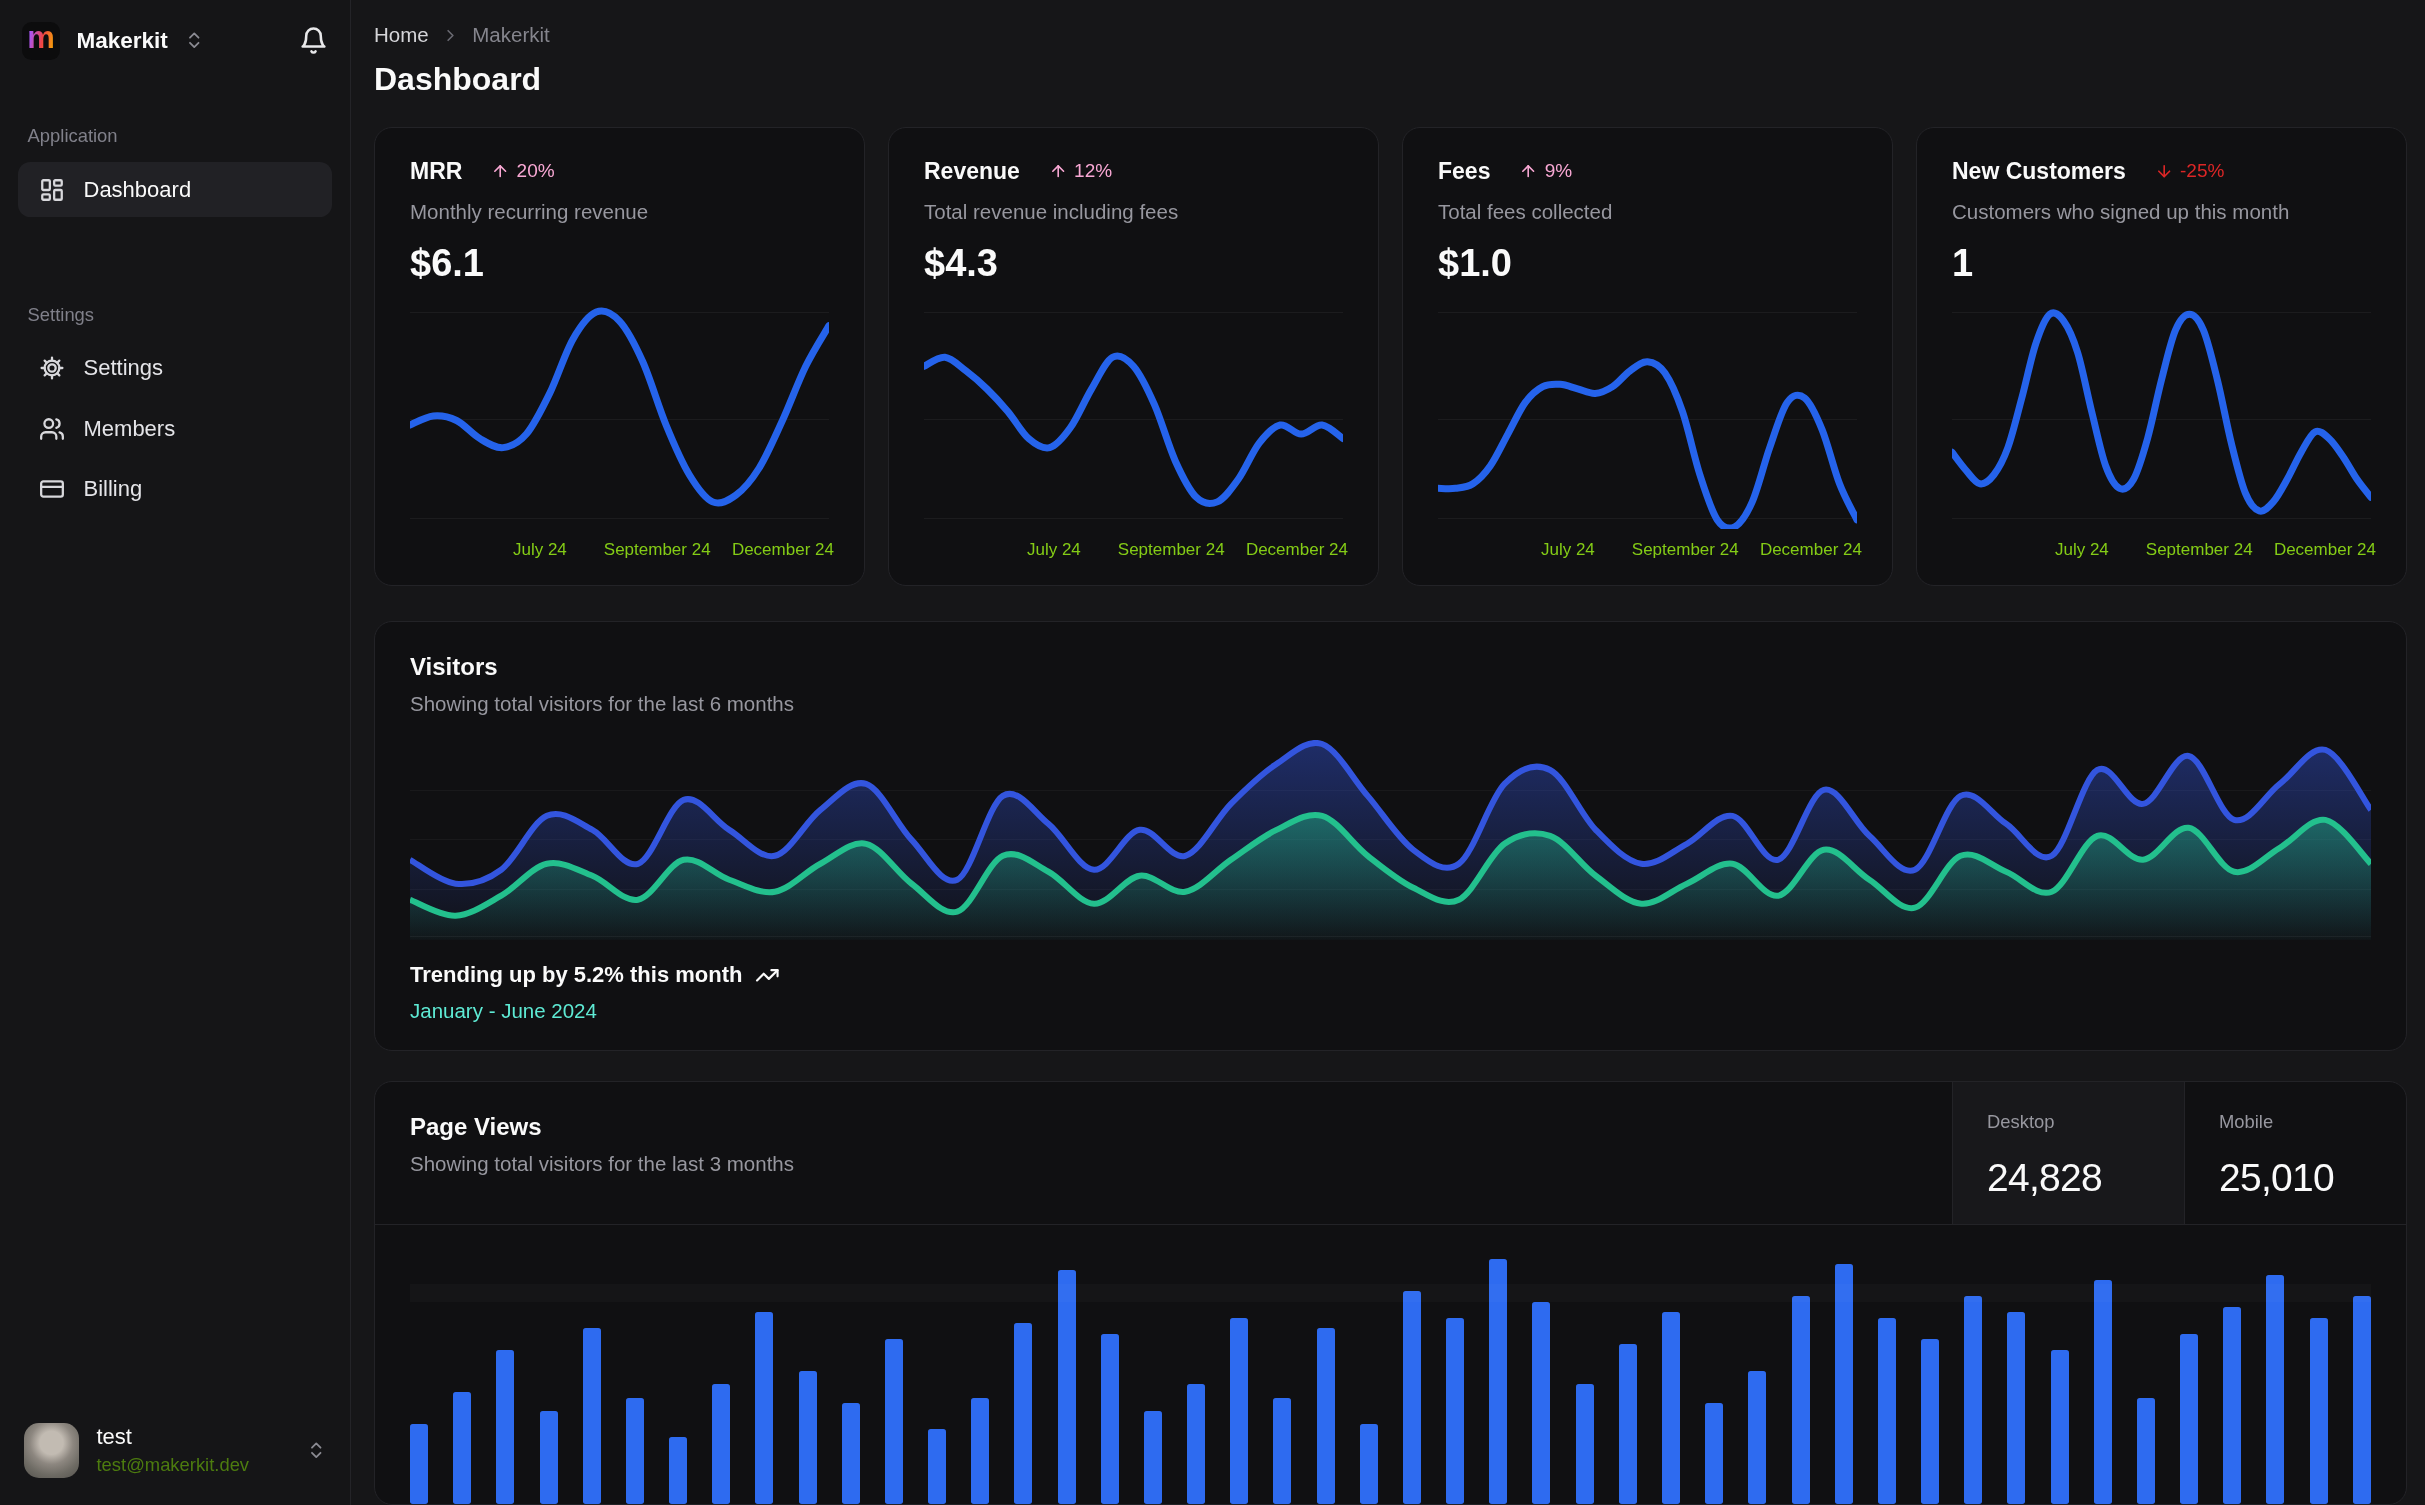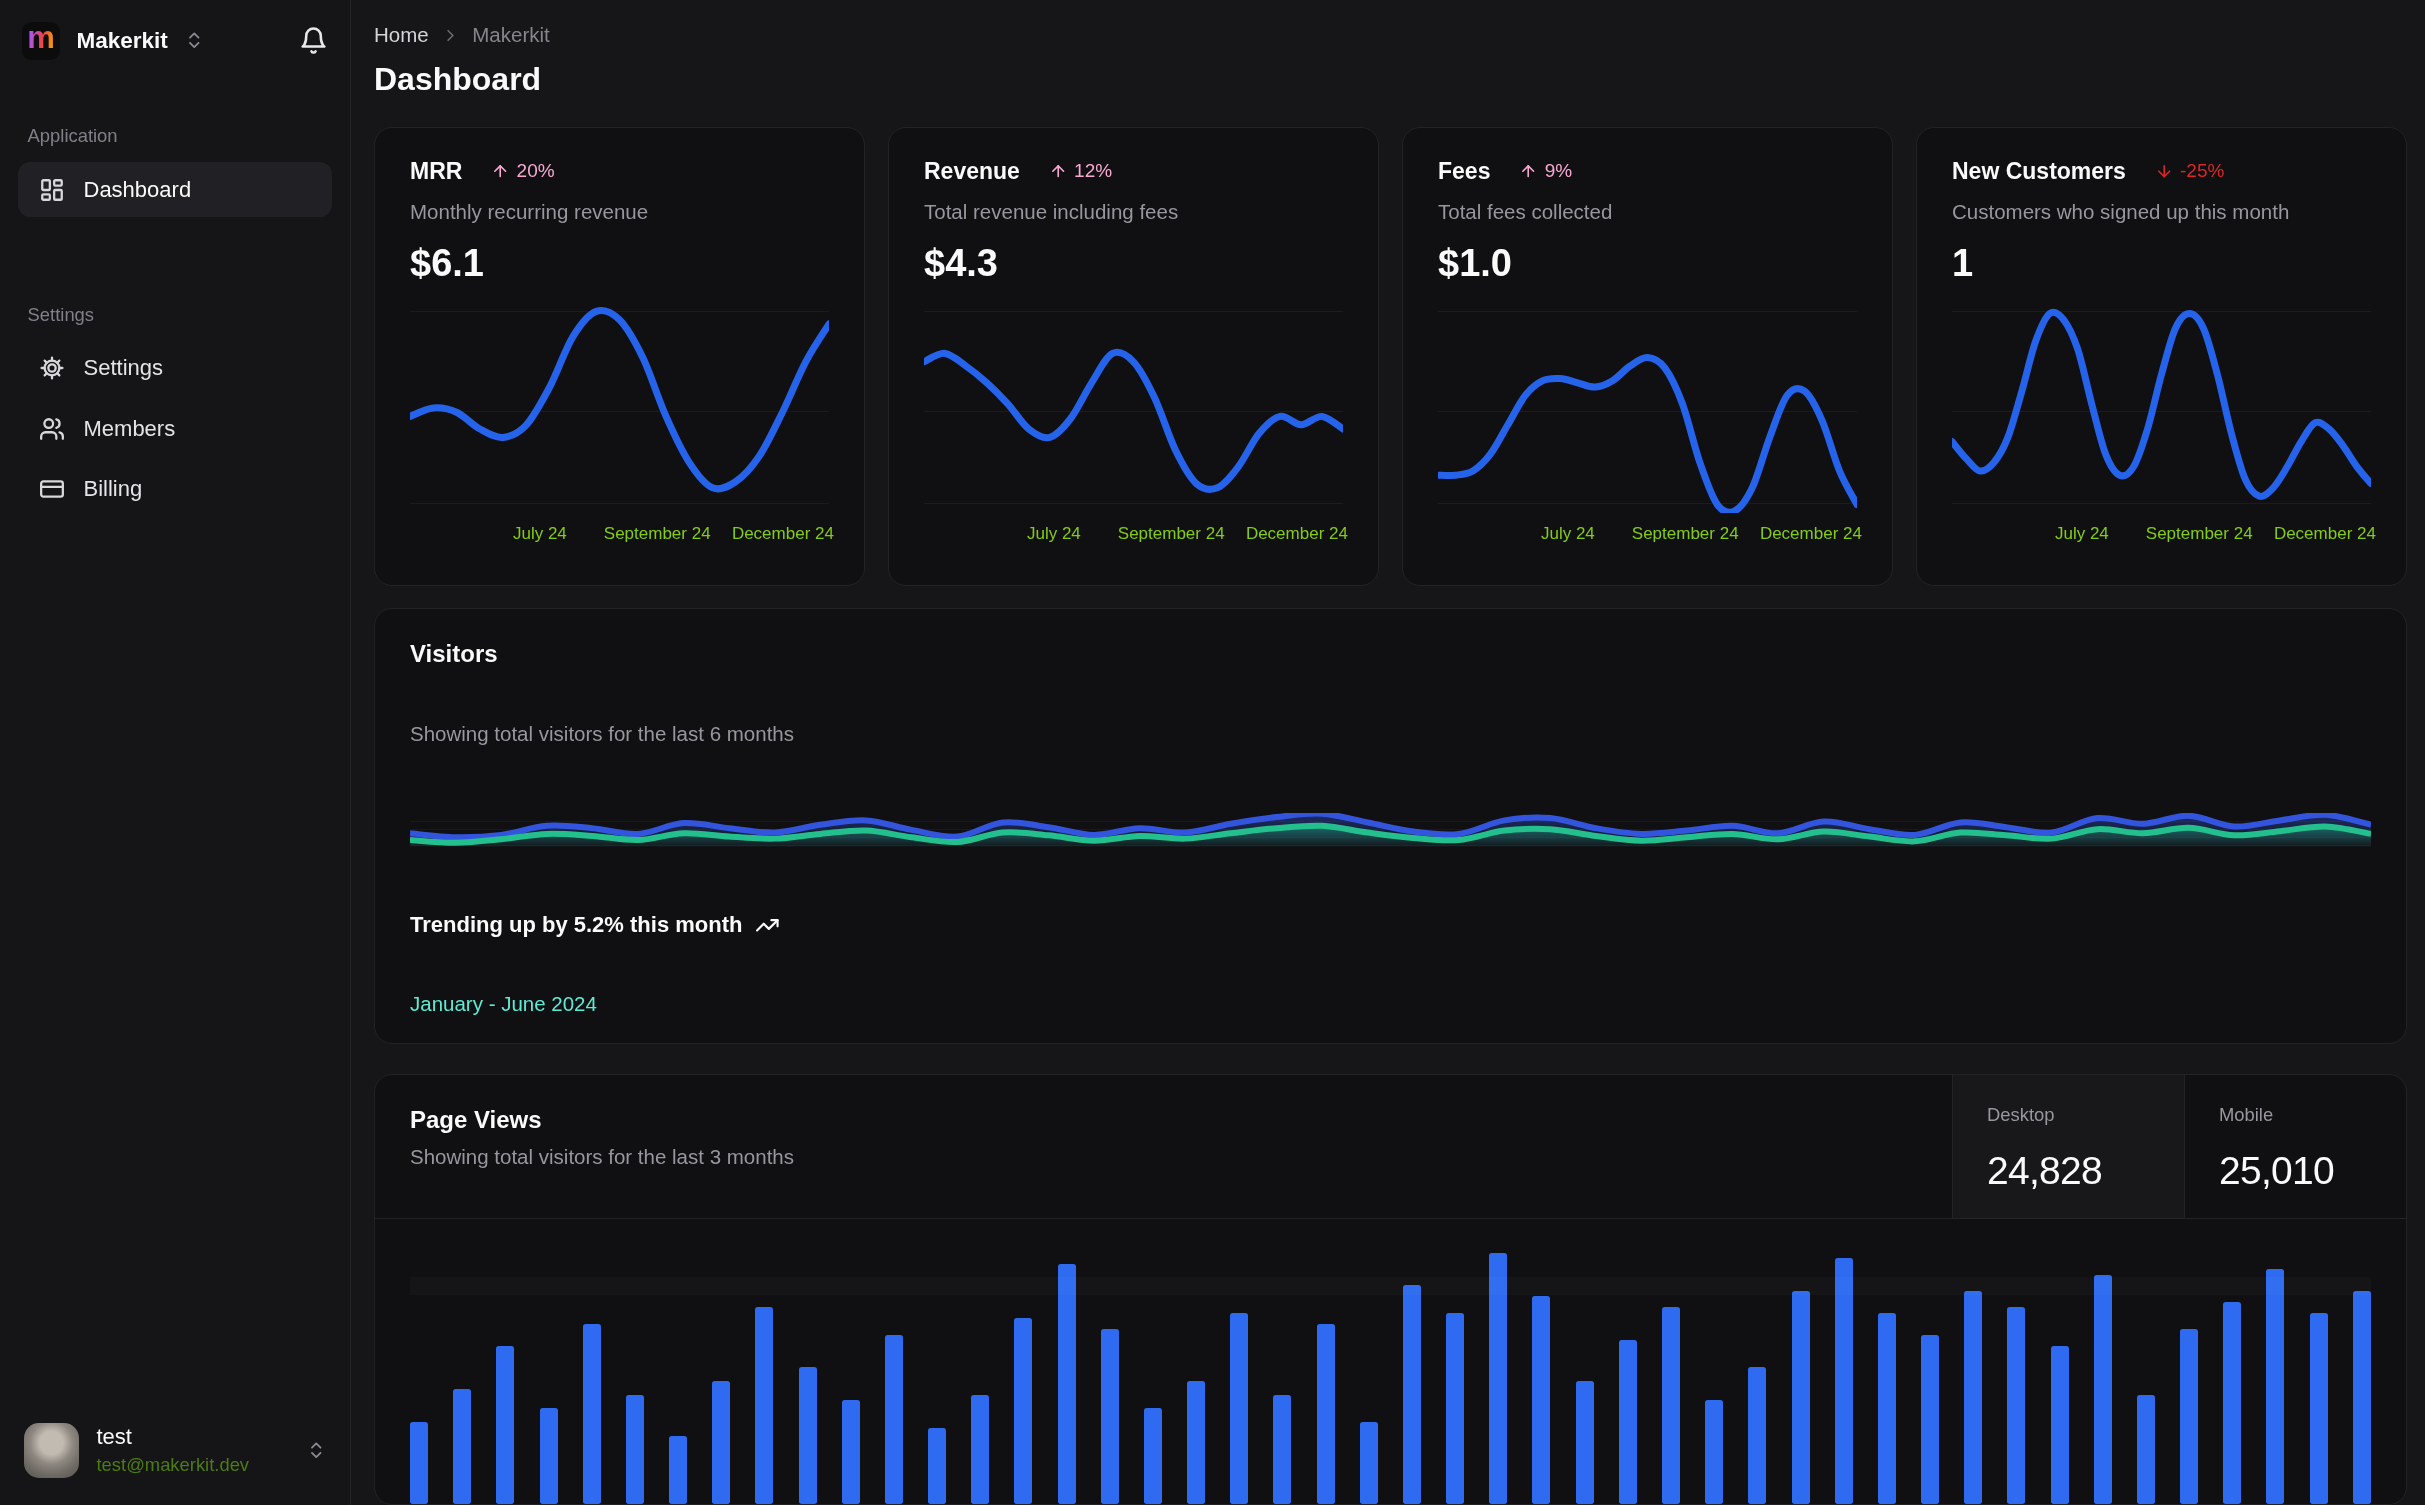--- a/index.html
+++ b/index.html
@@ -44,21 +44,21 @@
 
   
   .main { flex:1; min-width:0; padding:23px 19px 0 23px; display:flex; flex-direction:column; overflow:hidden; }
   .breadcrumb { display:flex; align-items:center; gap:12.3px; font-size:20.5px; color:#d4d4d8; }
   .breadcrumb .crumb-current { color:#85858d; }
   .breadcrumb svg { width:19px; height:19px; color:#6a6a72; }
   .page-title { font-size:32px; font-weight:700; margin-top:13.6px; color:#fafafa; }
 
   .cards { display:flex; gap:23px; margin-top:29px; }
   .panel { background:#101012; border:1.4px solid #232327; border-radius:18px; }
-  .metric-card { flex:1; height:459px; padding:30px 35px 32px; display:flex; flex-direction:column; }
+  .metric-card { flex:1; height:459px; padding:30px 35px 16px; display:flex; flex-direction:column; }
   .m-head { display:flex; align-items:center; gap:29px; }
   .m-title { font-size:23px; font-weight:700; }
   .m-trend { display:flex; align-items:center; gap:6.8px; font-size:19px; }
   .m-trend svg { width:18.4px; height:18.4px; }
   .m-trend.up { color:#f9a8d4; }
   .m-trend.down { color:#dc2626; }
   .m-desc { font-size:20.5px; color:#97979f; margin-top:15px; }
   .m-value { font-size:38px; font-weight:700; margin-top:18px; }
   .spark-wrap { flex:1; display:flex; flex-direction:column; margin-top:18px; }
   .spark { flex:1; position:relative;
@@ -66,21 +66,21 @@
       linear-gradient(rgba(255,255,255,.05),rgba(255,255,255,.05)) 0 4%/100% 1.4px no-repeat,
       linear-gradient(rgba(255,255,255,.05),rgba(255,255,255,.05)) 0 52%/100% 1.4px no-repeat,
       linear-gradient(rgba(255,255,255,.05),rgba(255,255,255,.05)) 0 96%/100% 1.4px no-repeat; }
   .spark svg { position:absolute; inset:0; width:100%; height:100%; overflow:hidden; }
   .spark-line { fill:none; stroke:#2563eb; stroke-width:7px; vector-effect:non-scaling-stroke; stroke-linecap:round; }
   .ticks { position:relative; height:29px; margin-top:11px; font-size:17px; color:#84cc16; }
   .ticks span { position:absolute; transform:translateX(-50%); white-space:nowrap; }
   .t0 { left:31%; } .t1 { left:59%; } .t2 { left:89%; }
 
   
-  .visitors { margin-top:22px; height:609px; padding:31px 35px 27px; display:flex; flex-direction:column;gap:43px; }
+  .visitors { margin-top:35px; height:609px; padding:31px 35px 27px; display:flex; flex-direction:column; }
   .sec-title { font-size:24px; font-weight:700; }
   .sec-sub { font-size:20.5px; color:#97979f; margin-top:11px; }
   .area-chart { flex:1; margin-top:24.6px; position:relative;
     background:
       linear-gradient(rgba(255,255,255,.04),rgba(255,255,255,.04)) 0 25%/100% 1.4px no-repeat,
       linear-gradient(rgba(255,255,255,.04),rgba(255,255,255,.04)) 0 50%/100% 1.4px no-repeat,
       linear-gradient(rgba(255,255,255,.04),rgba(255,255,255,.04)) 0 75%/100% 1.4px no-repeat,
       linear-gradient(rgba(255,255,255,.05),rgba(255,255,255,.05)) 0 99%/100% 1.4px no-repeat; }
   .area-chart svg { position:absolute; inset:0; width:100%; height:100%; }
   .v-line-blue { fill:none; stroke:#3355de; stroke-width:6px; vector-effect:non-scaling-stroke; }

